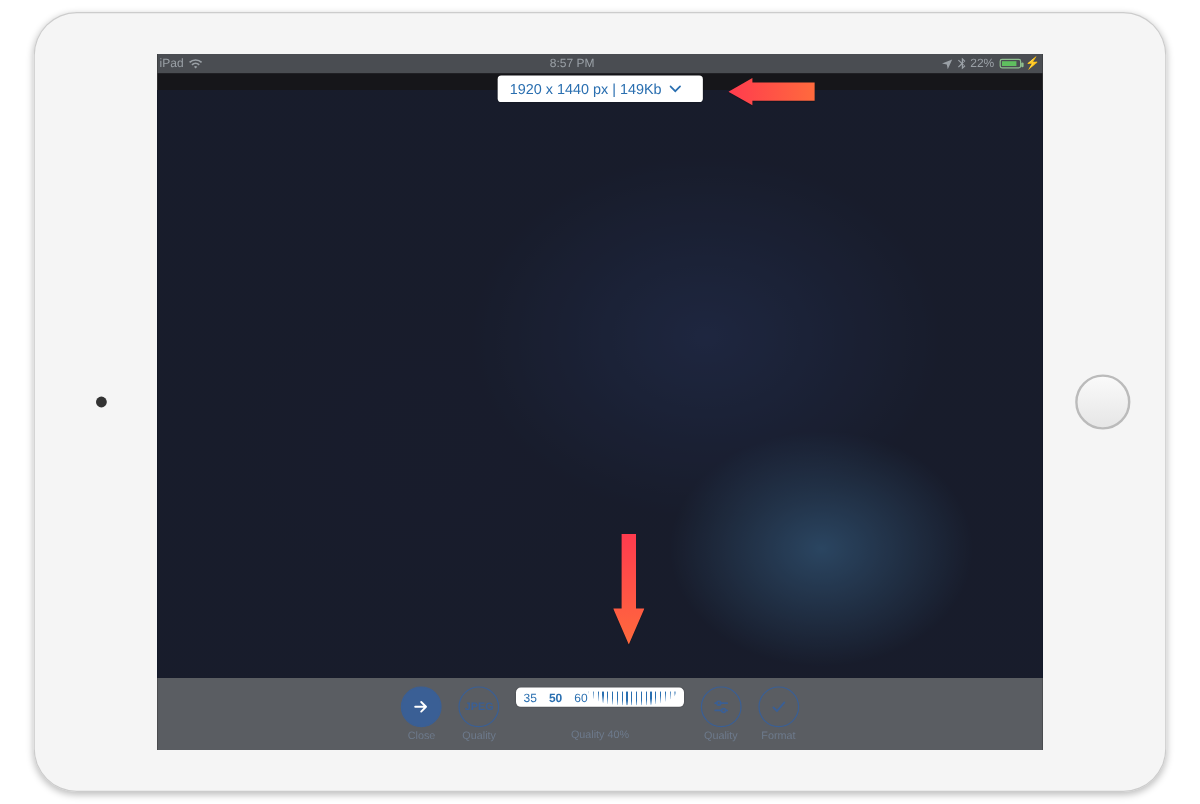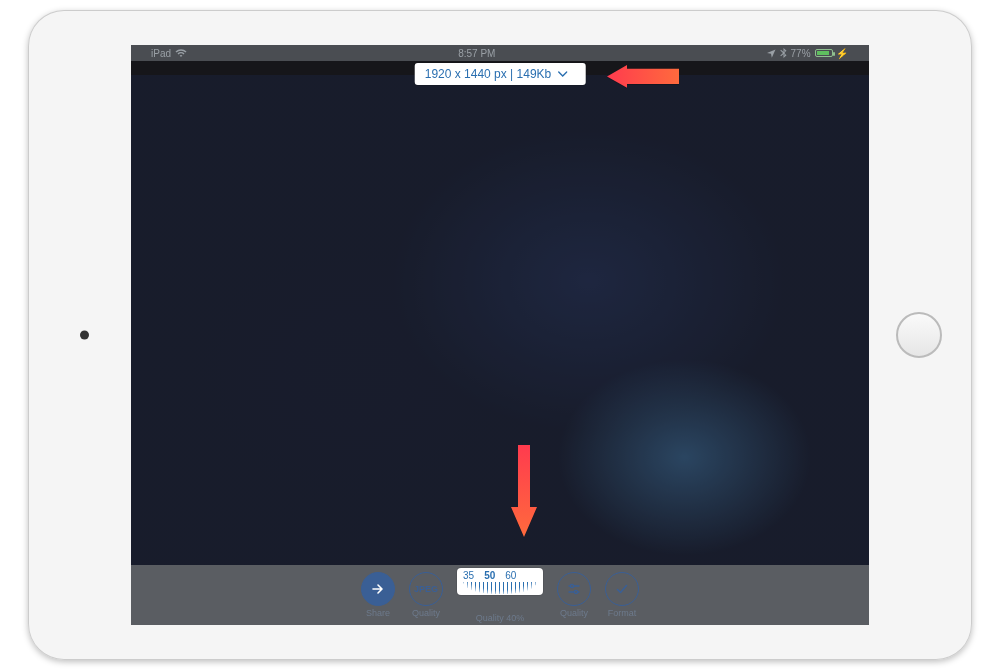--- a/index.html
+++ b/index.html
@@ -16,21 +16,21 @@
   .screen {
     position:absolute; left:103px; top:35px; right:103px; bottom:35px;
     background:#000; overflow:hidden;
   }
   
   .dim { position:absolute; inset:0; background:rgba(40,40,48,.55); pointer-events:none; }
 
   .status-bar {
     position:absolute; top:0; left:0; right:0; height:16px;
     display:flex; align-items:center; justify-content:space-between;
-    padding:0 20px; font-size:10px; color:#9aa0a6;
+    padding:0 2px; font-size:10px; color:#9aa0a6;
     background:#4a4d52;
     z-index:5;
   }
   .status-left, .status-right { display:flex; align-items:center; gap:4px; }
   .wifi-icon svg, .bt-icon svg, .loc-icon svg { display:block; }
   .battery { display:inline-flex; align-items:center; gap:2px; }
   .battery-shell { width:18px; height:8px; border:1px solid #8fbf8f; border-radius:2px; position:relative; }
   .battery-shell::after { content:""; position:absolute; right:-3px; top:2px; width:2px; height:4px; background:#8fbf8f; border-radius:1px;}
   .battery-fill { position:absolute; left:1px; top:1px; bottom:1px; width:77%; background:#5fbf5f; }
   .charge { font-size:10px; color:#9aa0a6; }
@@ -67,21 +67,21 @@
     width:34px; height:34px; border:1.5px solid #3a5f95; border-radius:50%;
     display:flex; align-items:center; justify-content:center;
     color:#3a5f95; font-size:10px; font-weight:700;
   }
   .tool .circ.filled { background:#3a5f95; color:#fff; }
   .tool-label { font-size:9px; color:#6d7a8c; }
 
   
   .quality-chip {
     background:#fff; border-radius:4px; padding:2px 6px 1px;
-    display:flex; flex-direction:column; align-items:flex-start;
+    display:flex; flex-direction:row; align-items:flex-end;
     z-index:20; position:relative;
     box-shadow:0 0 0 1px rgba(0,0,0,.08);
   }
   .dial-nums { display:flex; gap:10px; font-size:10px; color:#2a6fb0; }
   .dial-nums .center { font-weight:600; }
   .dial-ticks {
     width:74px; height:12px; position:relative; overflow:hidden; margin-top:1px;
     background:
       repeating-linear-gradient(90deg, #2a6fb0 0 1px, transparent 1px 4px);
     -webkit-mask: radial-gradient(60px 30px at 50% -10px, #000 60%, transparent 80%);
@@ -118,21 +118,21 @@
         <span class="loc-icon">
           <svg width="9" height="9" viewBox="0 0 9 9">
               <path d="M8.5.5 0 4l4 .8.8 4z" fill="#9aa0a6"></path>
             </svg>
         </span>
         <span class="bt-icon">
           <svg width="7" height="10" viewBox="0 0 7 10">
               <path d="M3.5 0v4L1 1.7.3 2.4 3 5 .3 7.6 1 8.3l2.5-2.3V10l3-2.8L4.3 5l2.2-2.2L3.5 0zm1 2.3.9.9-.9.8V2.3zm0 5.4V6l.9.8-.9.9z" fill="#9aa0a6"></path>
             </svg>
         </span>
-        <span>77%</span>
+        <span>22%</span>
         <span class="battery">
           <span class="battery-shell">
               <span class="battery-fill"></span>
             </span>
         </span>
         <span class="charge">⚡</span>
       </div>
     </div>
 
     <div class="photo"></div>
@@ -148,21 +148,21 @@
       </span>
     </div>
 
     <div class="toolbar">
       <div class="tool">
         <div class="circ filled">
           <svg width="16" height="16" viewBox="0 0 16 16">
               <path d="M3 8h8M8 4l4 4-4 4" stroke="#fff" stroke-width="1.6" fill="none" stroke-linecap="round" stroke-linejoin="round"></path>
             </svg>
         </div>
-        <div class="tool-label">Share</div>
+        <div class="tool-label">Close</div>
       </div>
 
       <div class="tool">
         <div class="circ" style="font-size:9px;">JPEG</div>
         <div class="tool-label">Quality</div>
       </div>
 
       <div class="tool">
         <div class="quality-chip">
           <div class="dial-nums">

